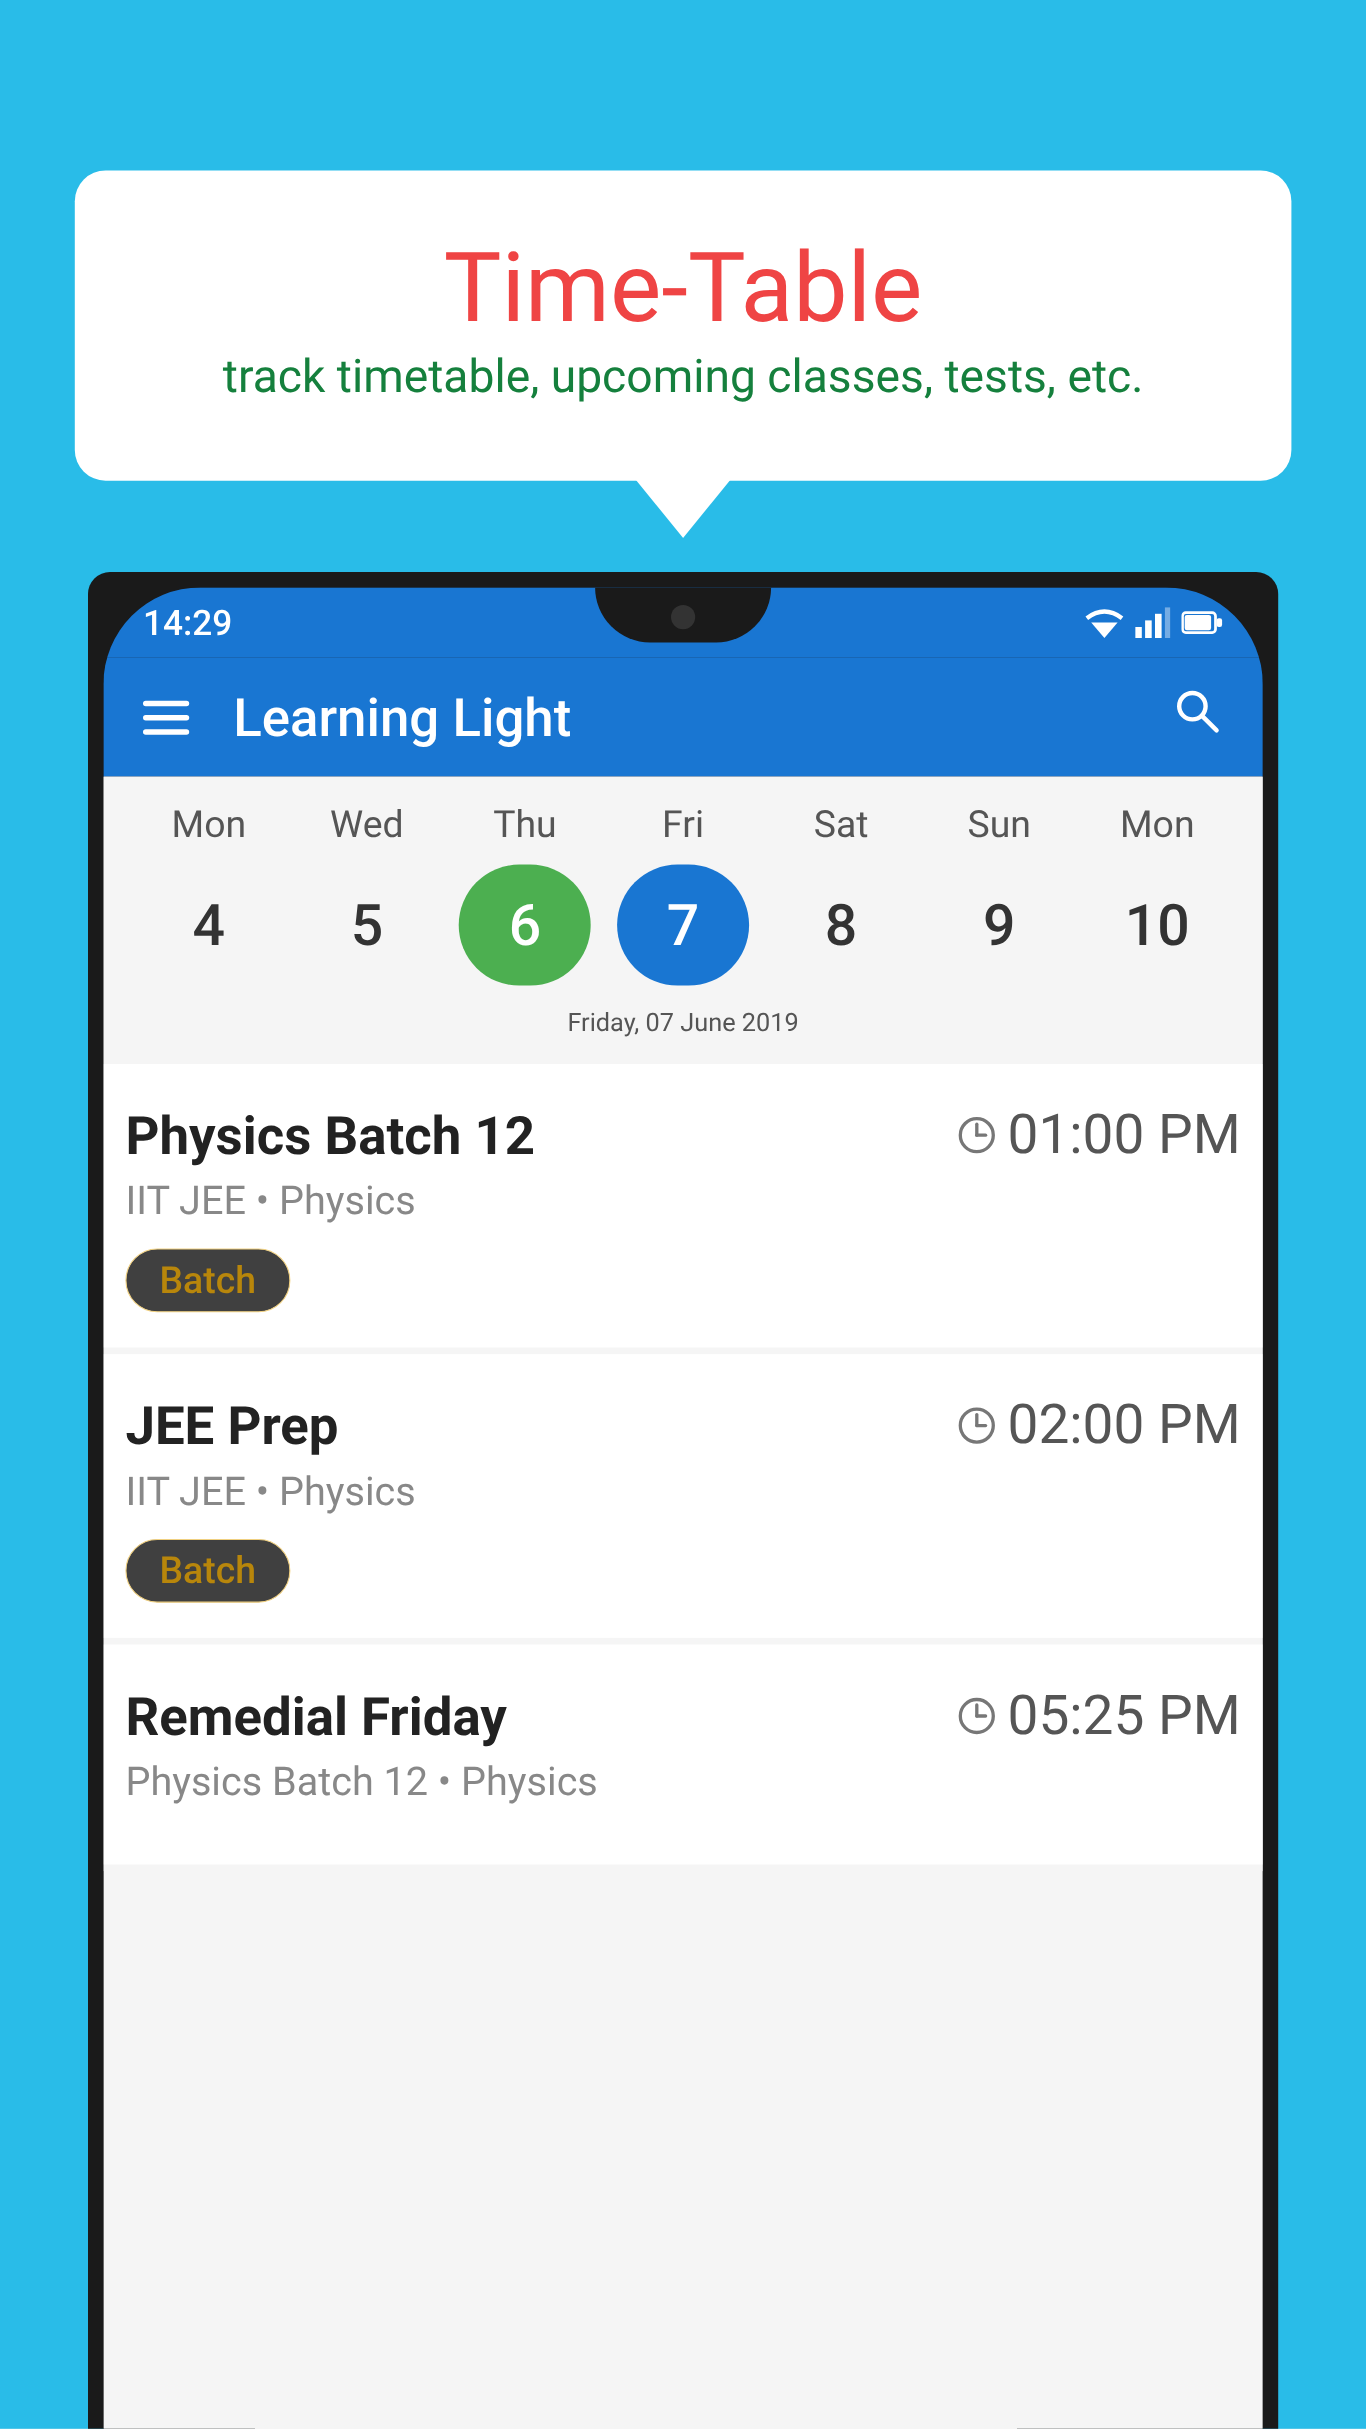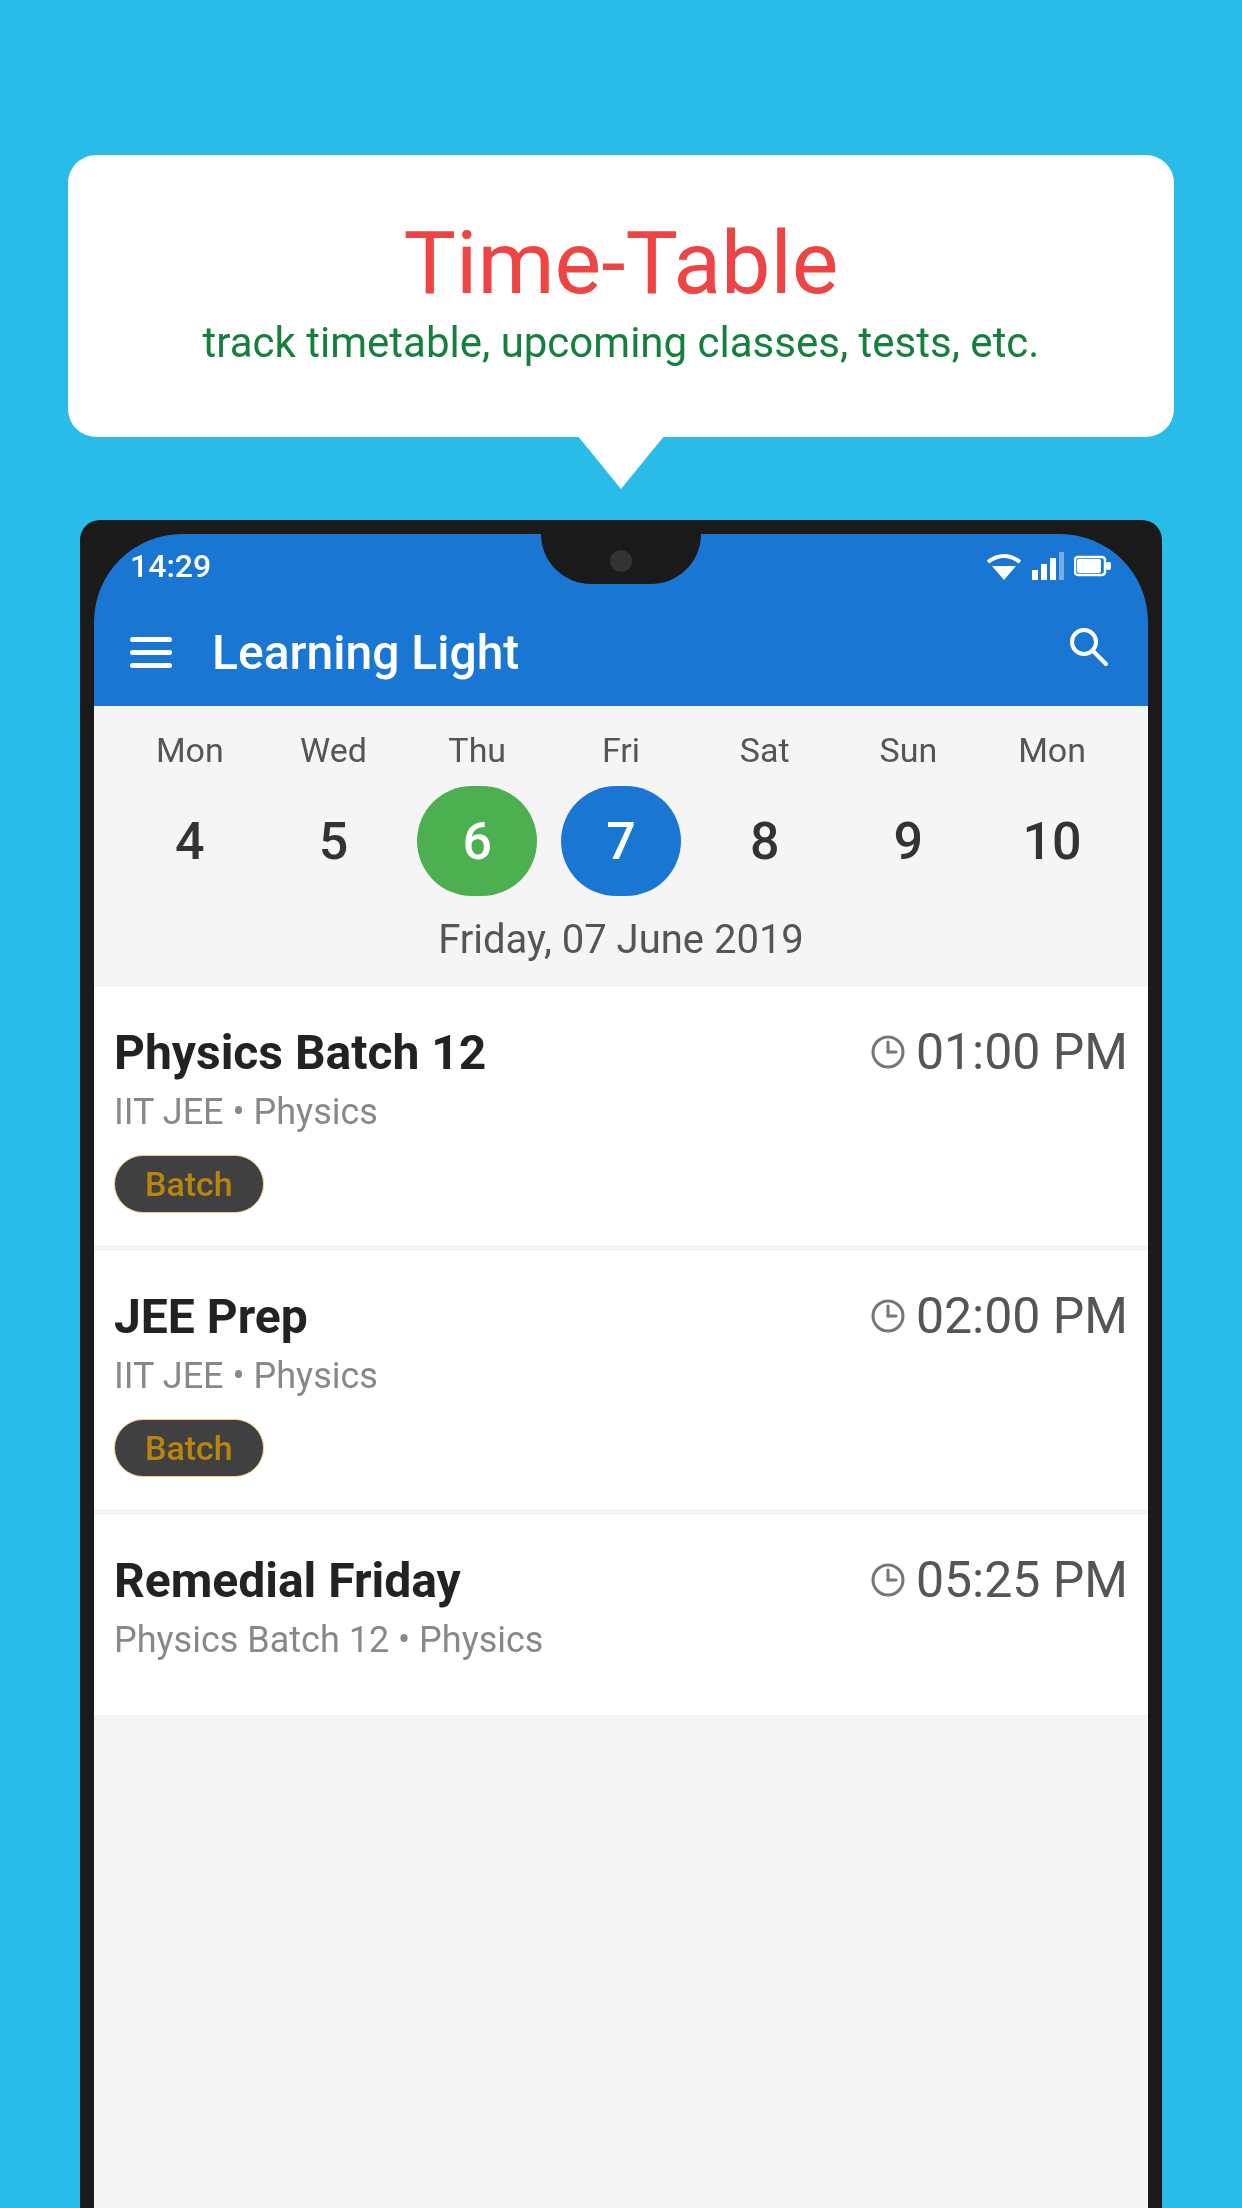--- a/index.html
+++ b/index.html
@@ -210,21 +210,21 @@
       color: white;
     }
 
     .day-number.selected {
       background: #1976d2;
       color: white;
     }
 
     .selected-date {
       text-align: center;
-      font-size: 40px;
+      font-size: 23px;
       color: #555;
       padding-bottom: 16px;
     }
 
     
     .schedule-list {
       background: #f5f5f5;
       flex: 1;
       overflow: hidden;
     }

